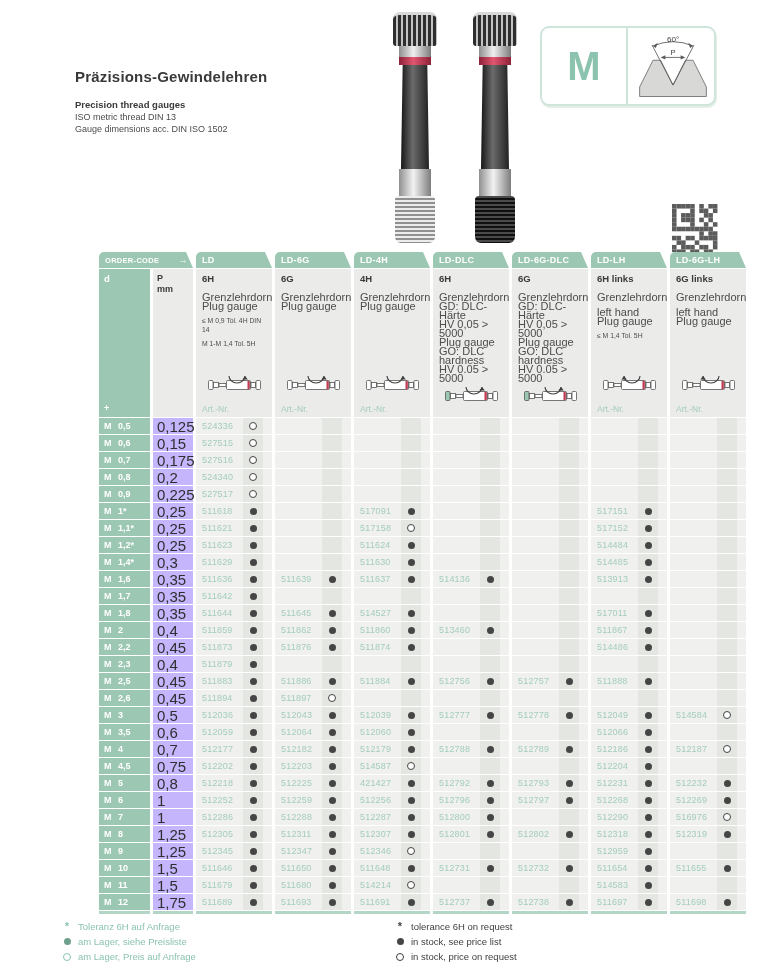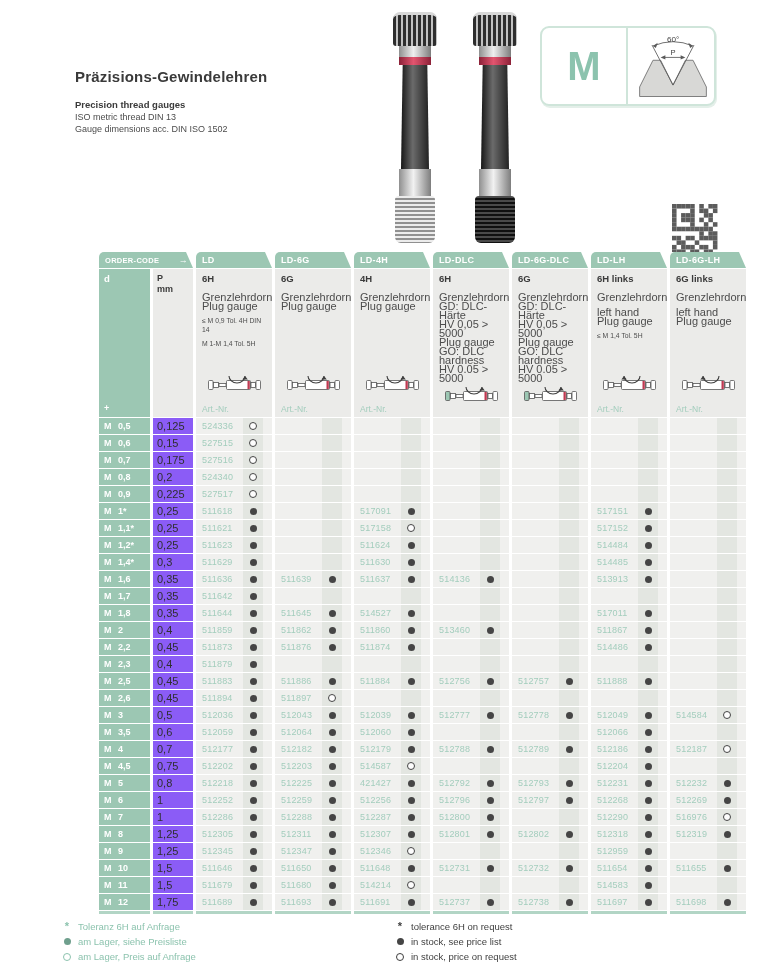--- a/index.html
+++ b/index.html
@@ -57,21 +57,21 @@
   .hd-col{display:flex;flex-direction:column;padding:4px 2px 3px 6px;overflow:hidden;}
   .hd-tol{font-size:9.5px;font-weight:bold;color:#3a3a3a;margin-bottom:9px;}
   .hd-line{font-size:11px;color:#4c4c4c;line-height:9px;}
   .hd-gap{height:6px;}
   .hd-note{font-size:6.8px;color:#4c4c4c;line-height:8.5px;margin-top:6px;}
   .hd-icon{margin-top:auto;align-self:center;margin-bottom:2px;}
   .hd-art{font-size:8.5px;color:#a3cdbd;margin-top:2px;}
   .rl{background:#9cc7b3;color:#fff;font-size:9px;font-weight:bold;
       display:flex;align-items:center;}
   .rl .m{width:14px;margin-left:5px;}
-  .pc{background:#8b5cf6;font-size:11px;color:#2f2f2f;display:flex;align-items:center;
+  .pc{background:#c4b5fd;font-size:15px;color:#2f2f2f;display:flex;align-items:center;
       padding-left:4px;}
   .cell{background:#f0f0ee;display:flex;align-items:stretch;font-size:9px;}
   .cell .art{flex:1;display:flex;align-items:center;padding-left:6px;color:#a3cdbd;
              letter-spacing:.2px;}
   .cell .dotcol{width:20px;background:#e3e6e1;display:flex;align-items:center;justify-content:center;}
   .cell .pad{width:9px;background:#f0f0ee;}
   .dot-f{width:7px;height:7px;border-radius:50%;background:#454545;}
   .dot-o{width:6px;height:6px;border-radius:50%;background:#fdfdfd;border:1.3px solid #454545;}
   .bbar{background:#b2d5c5;}
   

